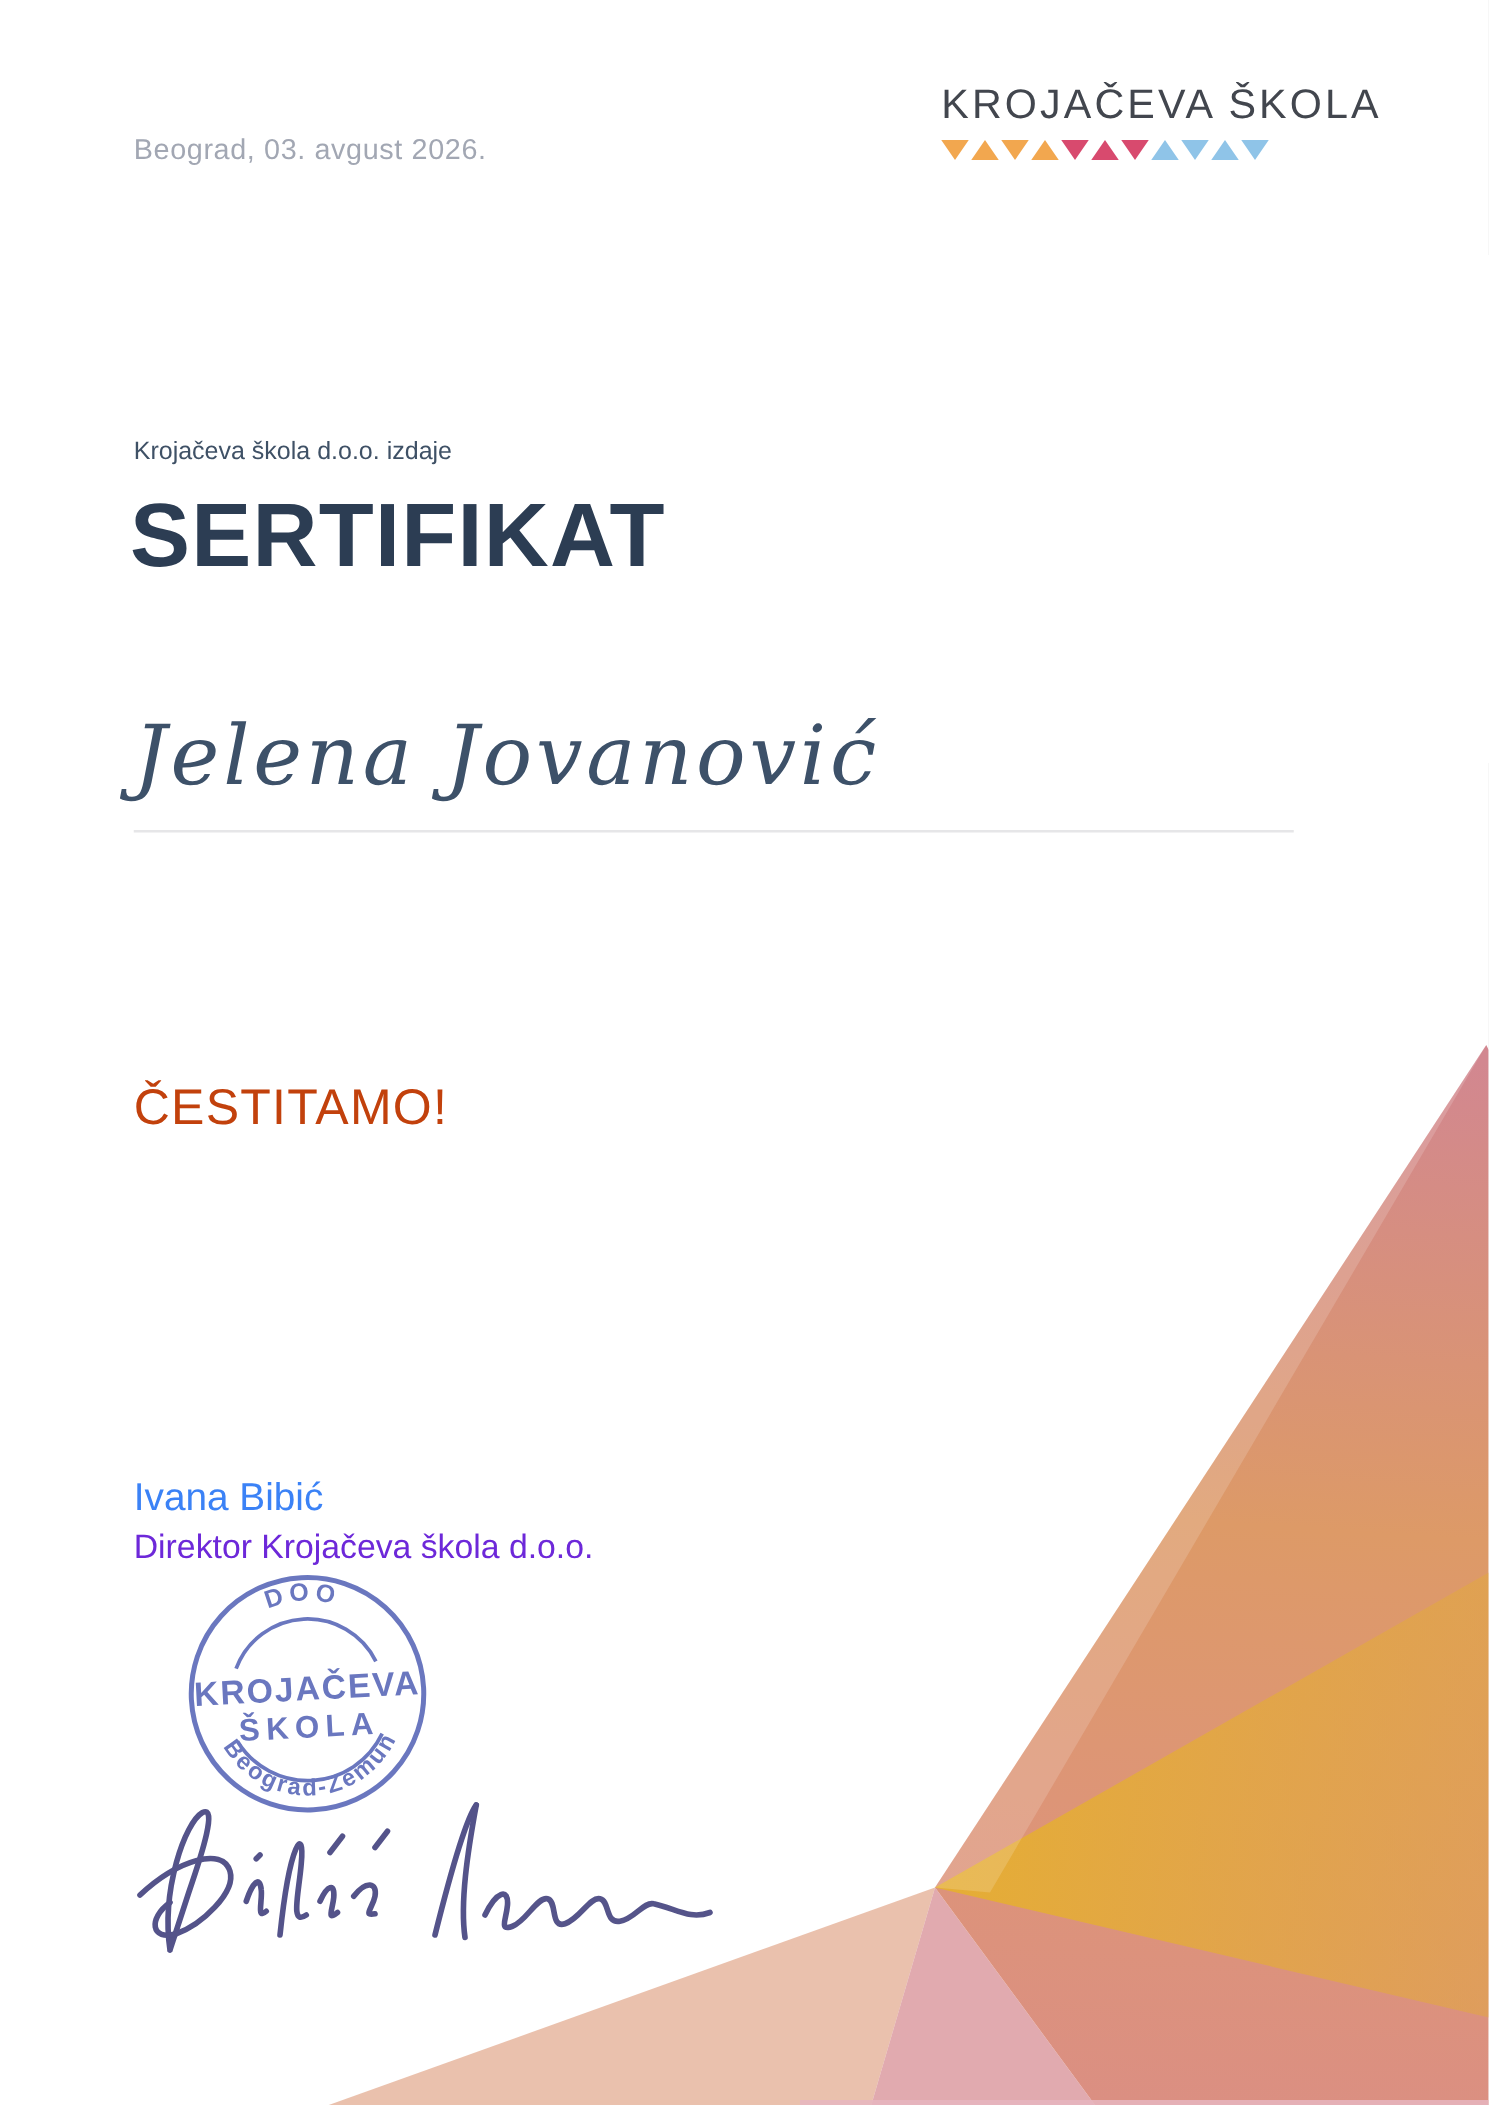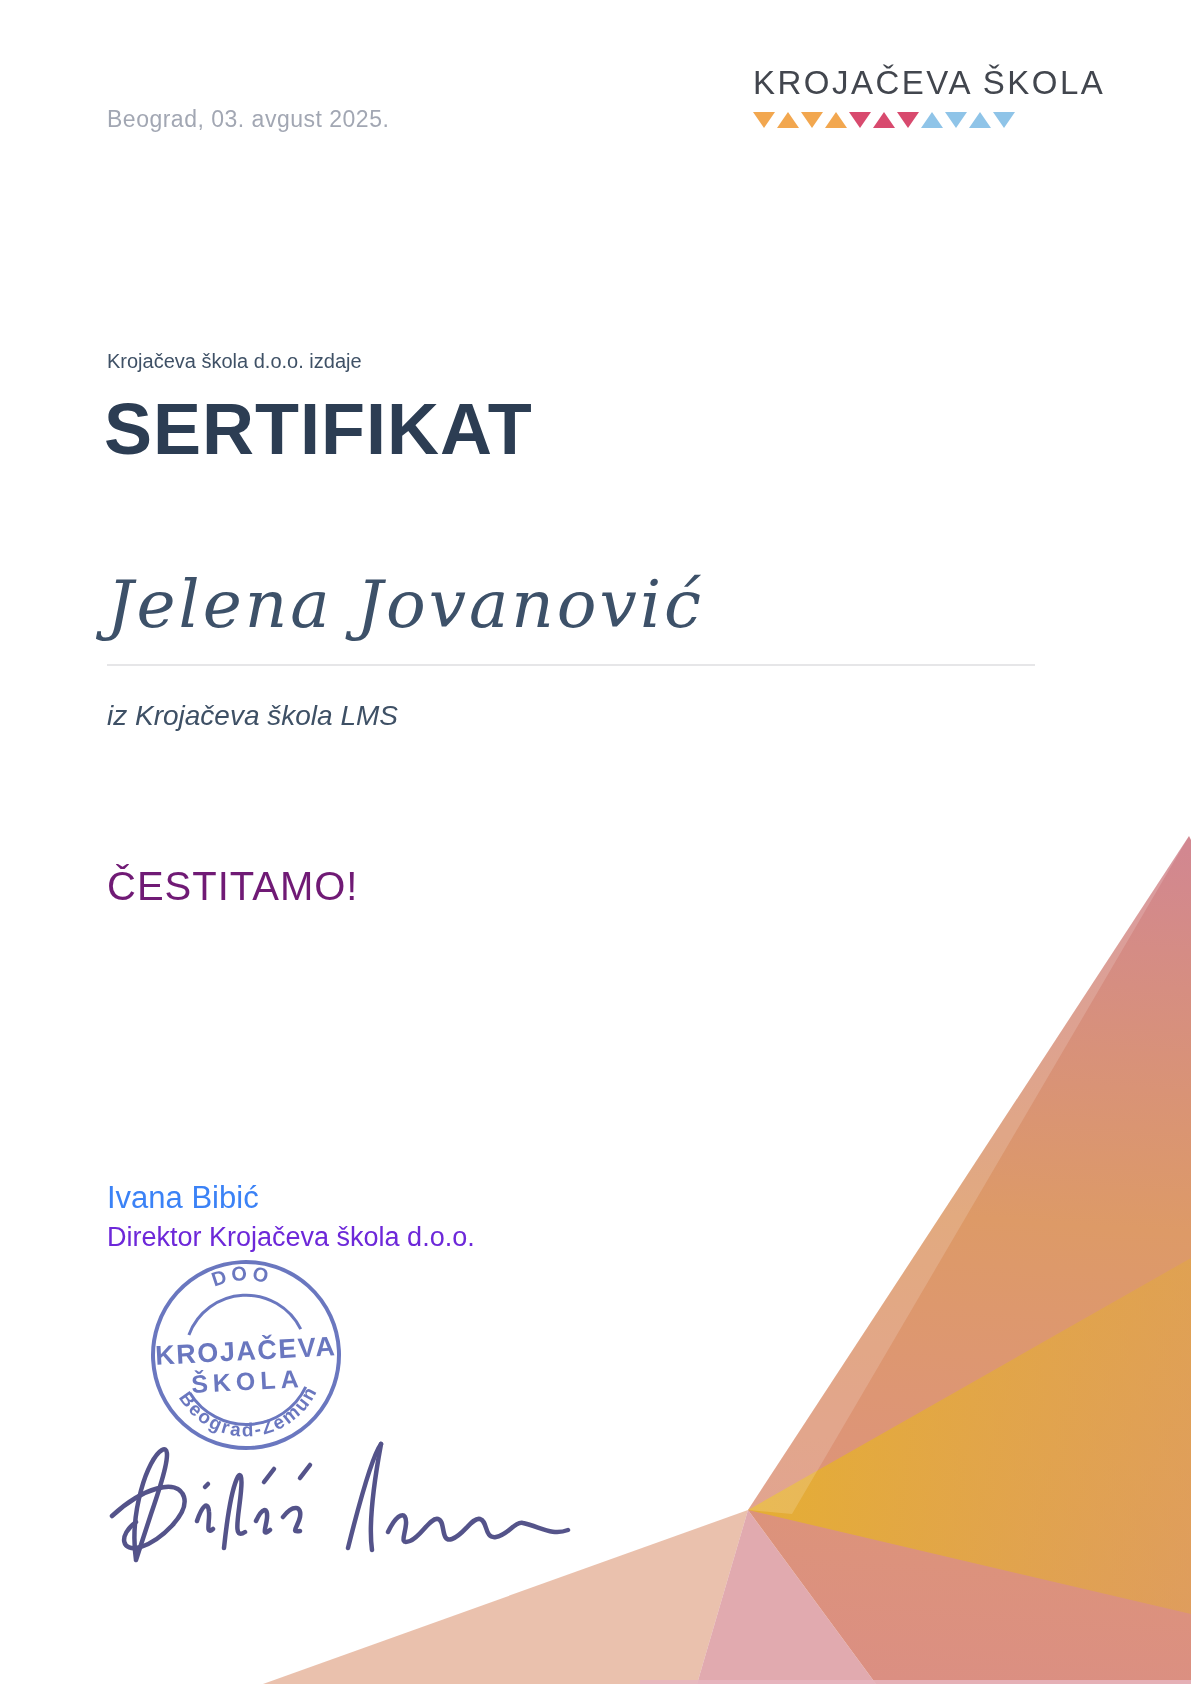--- a/index.html
+++ b/index.html
@@ -22,21 +22,21 @@
   .issuer-line { left:107px; top:350px; font-size:20px; color:#3f5166; }
   .cert-title  { left:104px; top:388px; font-size:72px; font-weight:bold; color:#2c3d53; letter-spacing:1px; }
 
   .recipient-name {
     left:107px; top:566px; font-family:"DejaVu Serif", serif; font-style:italic;
     font-size:66px; color:#3d5169; letter-spacing:3px; white-space:nowrap;
   }
   .name-rule { left:107px; top:664px; width:928px; height:2px; background:#e6e6e8; }
   .recipient-origin { left:107px; top:700px; font-size:28px; font-style:italic; color:#3e5065; }
 
-  .congrats { left:107px; top:864px; font-size:40px; color:#701a75; letter-spacing:1px; }
+  .congrats { left:107px; top:864px; font-size:40px; color:#c2410c; letter-spacing:1px; }
   .body-text { left:107px; top:942px; width:930px; font-size:28px; line-height:41px; color:#9aa0ae; }
   .body-text b { color:#8d93a4; }
   .score { margin:0 7px; }
 
   .signer-name  { left:107px; top:1180px; font-size:31px; color:#3b82f6; }
   .signer-title { left:107px; top:1222px; font-size:27px; color:#6d28d9; }
 
   .deco-svg, .stamp-svg, .sig-svg { left:0; top:0; width:1191px; height:1684px; pointer-events:none; }
   .stamp-svg text { font-family:"Liberation Sans", sans-serif; }
 </style>
@@ -59,21 +59,21 @@
       </linearGradient>
     </defs>
     <polygon points="748,1510 263,1684 697,1684" fill="#e2a98e" opacity="0.72"></polygon>
     <polygon points="748,1510 697,1684 876,1684" fill="#d9959b" opacity="0.8"></polygon>
     <polygon points="1189,836 1191,840 1191,1684 876,1684 748,1510" fill="url(#gradMain)"></polygon>
     <polygon points="748,1510 1191,1258 1191,1614" fill="url(#gradGold)"></polygon>
     <polygon points="1189,836 748,1510 792,1514" fill="#ffffff" opacity="0.16"></polygon>
     <polygon points="640,1680 1191,1680 1191,1684 640,1684" fill="#e6b6c0" opacity="0.85"></polygon>
   </svg>
 
-  <div class="abs date-line">Beograd, 03. avgust 2025.</div>
+  <div class="abs date-line">Beograd, 03. avgust 2026.</div>
 
   <div class="abs logo">
     <div class="logo-text">KROJAČEVA ŠKOLA</div>
     <div class="tri-band">
         <div class="tri tri-down" style="border-top-color: rgb(242, 167, 79);"></div>
         <div class="tri tri-up" style="border-bottom-color: rgb(242, 167, 79);"></div>
         <div class="tri tri-down" style="border-top-color: rgb(242, 167, 79);"></div>
         <div class="tri tri-up" style="border-bottom-color: rgb(242, 167, 79);"></div>
         <div class="tri tri-down" style="border-top-color: rgb(216, 74, 110);"></div>
         <div class="tri tri-up" style="border-bottom-color: rgb(216, 74, 110);"></div>
@@ -83,21 +83,20 @@
         <div class="tri tri-up" style="border-bottom-color: rgb(143, 196, 232);"></div>
         <div class="tri tri-down" style="border-top-color: rgb(143, 196, 232);"></div>
       </div>
   </div>
 
   <div class="abs issuer-line">Krojačeva škola d.o.o. izdaje</div>
   <div class="abs recipient-name">Jelena Jovanović</div>
 
   <div class="abs cert-title">SERTIFIKAT</div>
   <div class="abs name-rule"></div>
-  <div class="abs recipient-origin">iz Krojačeva škola LMS</div>
 
   <div class="abs congrats">ČESTITAMO!</div>
 
 
   <div class="abs signer-name">Ivana Bibić</div>
   <div class="abs signer-title">Direktor Krojačeva škola d.o.o.</div>
 
   <svg class="abs stamp-svg" viewBox="0 0 1191 1684" xmlns="http://www.w3.org/2000/svg">
     <g transform="rotate(-3 246 1355)" fill="#4a5ab2" stroke="#4a5ab2" opacity="0.82">
       <circle cx="246" cy="1355" r="93" fill="none" stroke-width="4"></circle>

